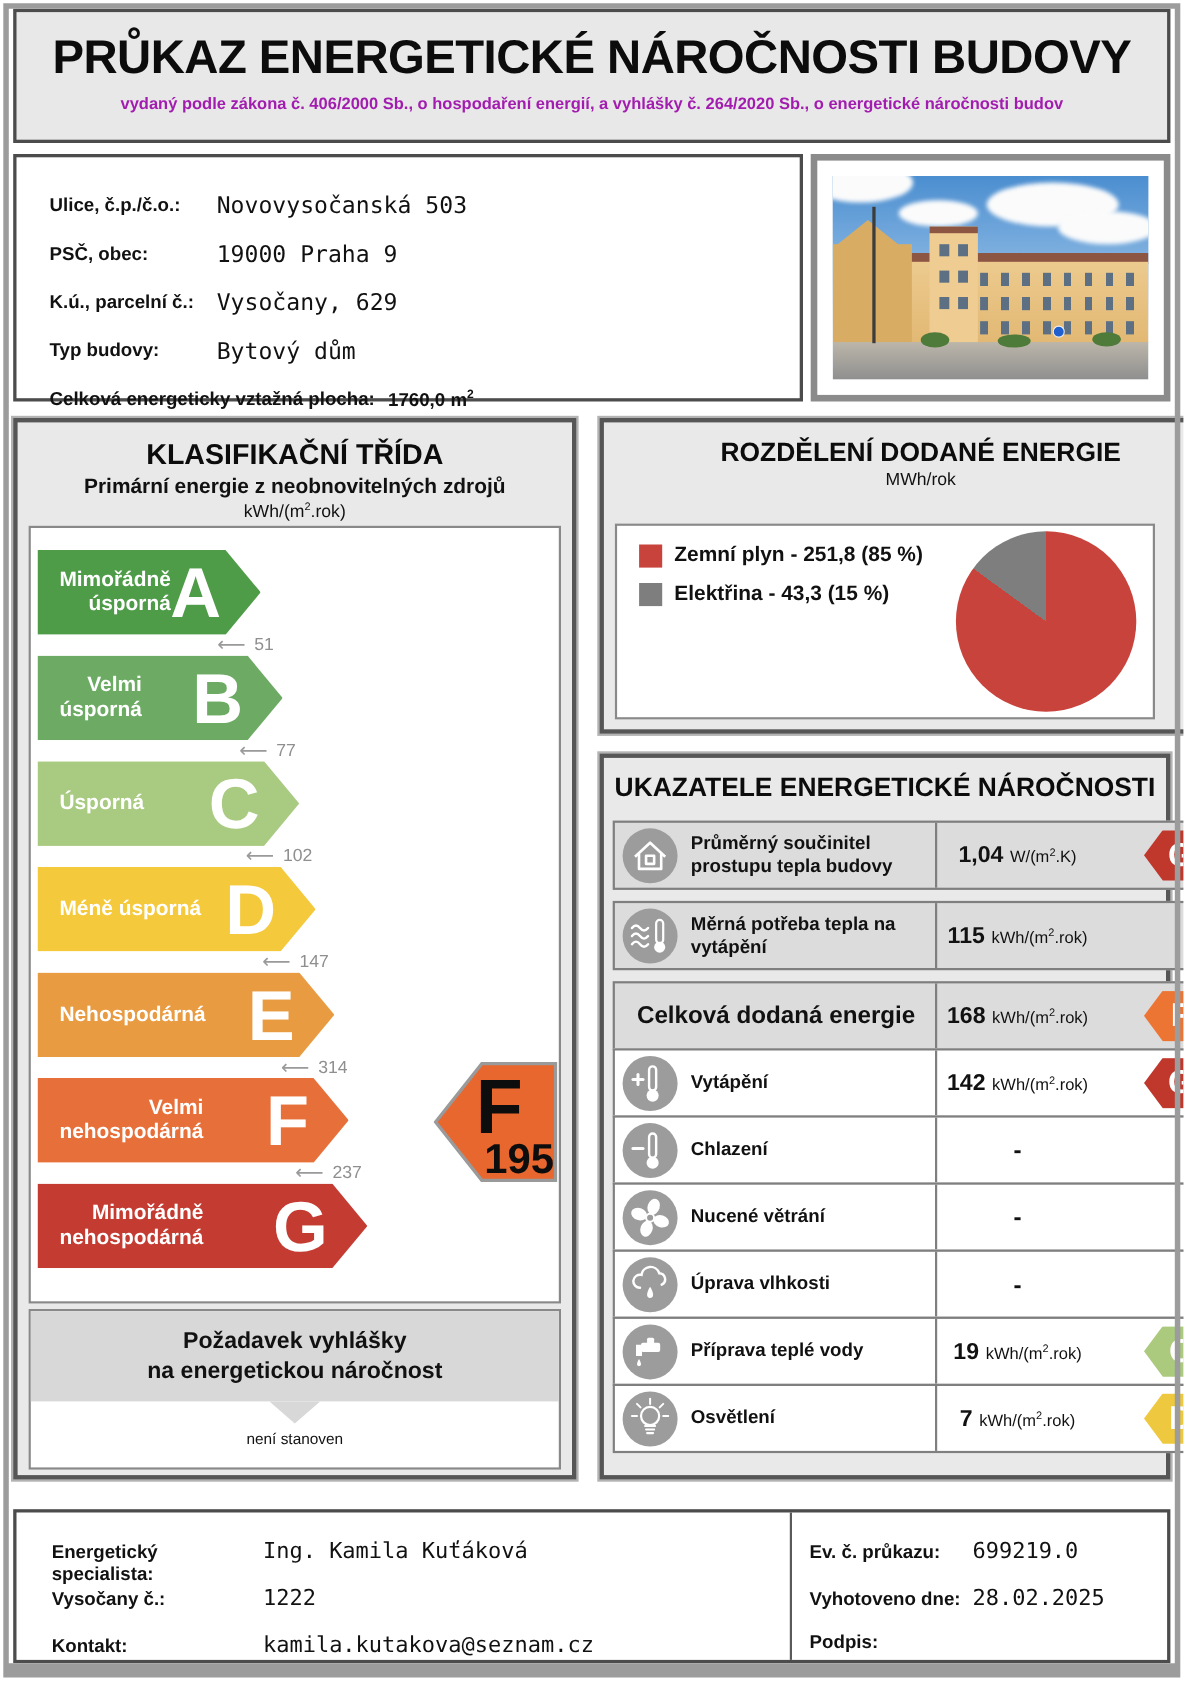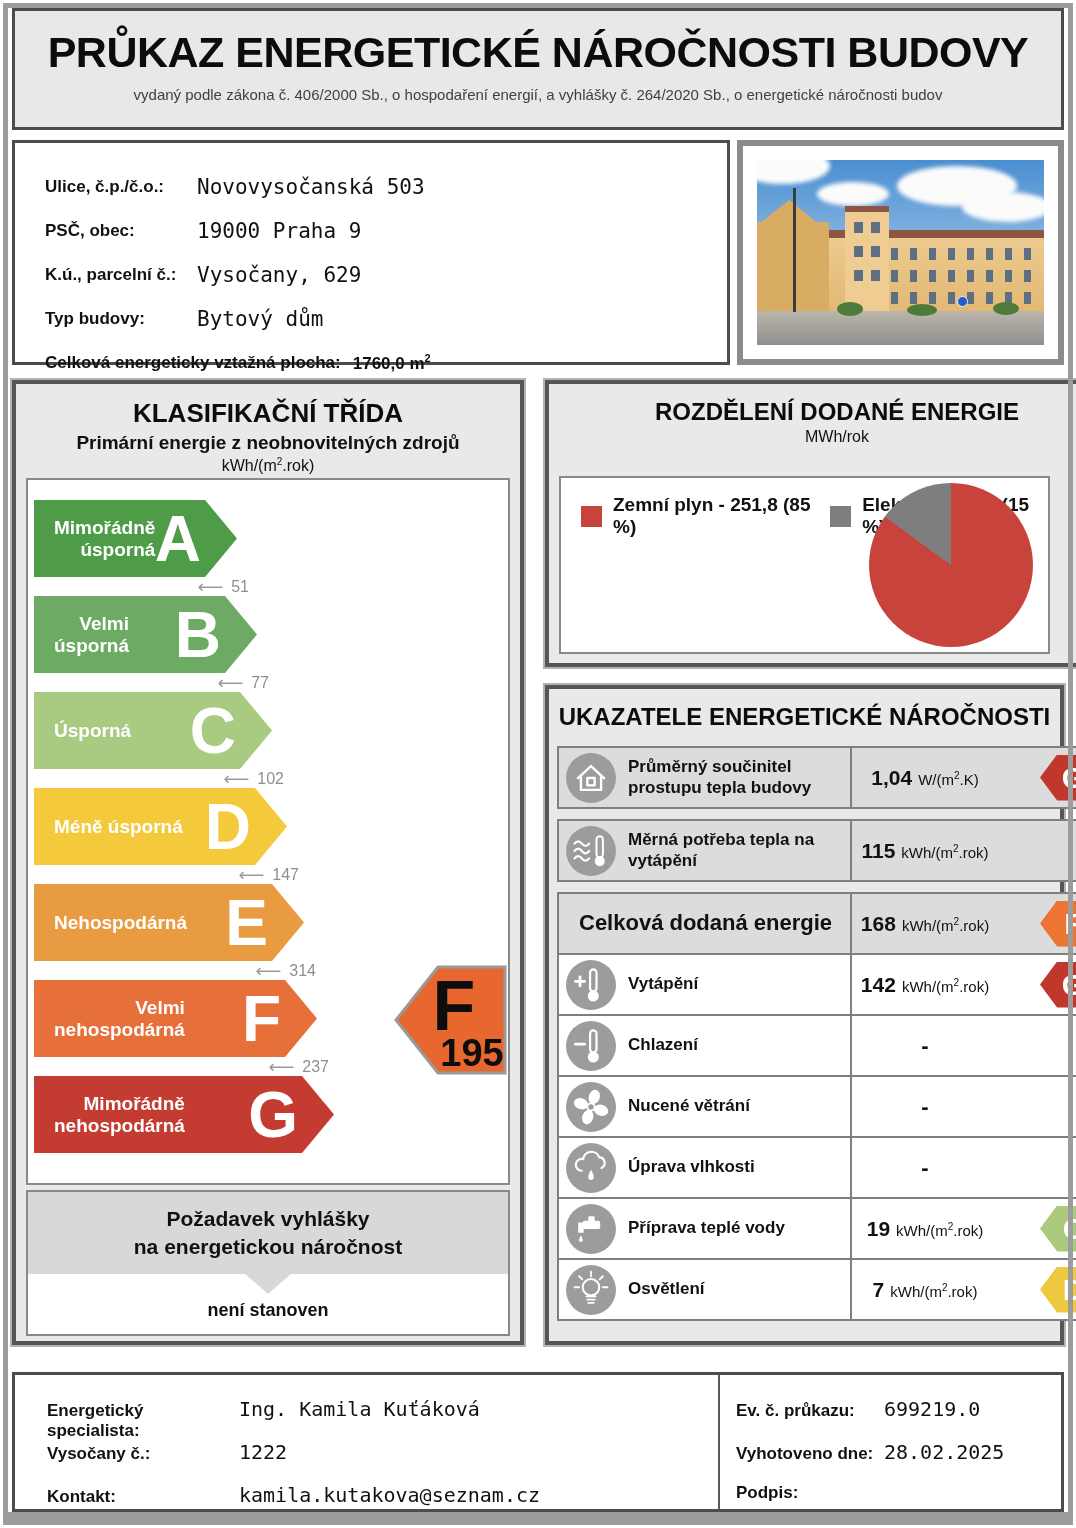--- a/index.html
+++ b/index.html
@@ -6,21 +6,21 @@
   * { box-sizing:border-box; }
   .page { position:relative; width:1076px; height:1528px; background:#fff;
           font-family:"Liberation Sans", sans-serif; color:#111; overflow:hidden; }
   .page-frame { position:absolute; inset:3px; border:5px solid #9c9c9c; border-bottom-width:13px;
                 pointer-events:none; z-index:6; }
 
   
   .header-box { position:absolute; left:12px; top:8px; width:1052px; height:122px;
                 background:#e8e8e8; border:3px solid #4c4c4c; text-align:center; }
   .header-box h1 { margin:17px 0 0; font-size:43px; letter-spacing:-0.5px; font-weight:bold; color:#0c0c0c; }
-  .header-sub { margin-top:9px; font-size:15px; font-weight:normal; color:#404040; }
+  .header-sub { margin-top:9px; font-size:15px; font-weight:bold; color:#a21caf; }
 
   
   .address-box { position:absolute; left:12px; top:140px; width:718px; height:225px;
                  background:#fff; border:3px solid #4c4c4c; padding:22px 0 0 30px; text-align:left; }
   .b-row { display:flex; align-items:center; height:44px; }
   .b-label { width:152px; font-size:17px; font-weight:bold; flex:0 0 auto; }
   .b-value { font-family:"DejaVu Sans Mono", monospace; font-size:21px; }
   .area-row { display:flex; align-items:center; height:44px; font-size:17px; font-weight:bold; }
   .area-row .a-val { margin-left:12px; }
   .area-row sup { font-size:11px; }
@@ -79,26 +79,26 @@
   .rating-marker { position:absolute; right:0; top:484px; width:114px; height:112px; }
   .rm-letter { font:bold 70px "Liberation Sans", sans-serif; fill:#0d0d0d; text-anchor:middle; }
   .rm-value  { font:bold 38px "Liberation Sans", sans-serif; fill:#0d0d0d; text-anchor:middle; }
 
   .req-box { position:absolute; left:10px; top:806px; width:484px; height:146px;
              background:#fff; border:2px solid #898989; }
   .req-gray { background:#d8d8d8; padding:13px 0 12px; font-size:21px; font-weight:bold; line-height:1.35; }
   .req-pointer { width:0; height:0; margin:0 auto;
                  border-left:23px solid transparent; border-right:23px solid transparent;
                  border-top:20px solid #d8d8d8; }
-  .req-result { font-size:18px; font-weight:bold; margin-top:6px; }
+  .req-result { font-size:14px; font-weight:normal; margin-top:6px; }
 
   
   .pie-box { position:absolute; left:10px; top:92px; width:491px; height:178px;
              background:#fff; border:2px solid #898989; text-align:left; }
-  .legend { position:absolute; left:20px; top:16px; display:flex; flex-direction:row; gap:2px; }
+  .legend { position:absolute; left:20px; top:16px; display:flex; flex-direction:column; gap:13px; }
   .legend-item { display:flex; align-items:center; gap:11px; font-size:19px; font-weight:bold; }
   .legend-swatch { width:21px; height:21px; flex:0 0 auto; }
   .pie { position:absolute; left:308px; top:5px; width:164px; height:164px; border-radius:50%; }
 
   
   #ind-rows { position:absolute; left:8px; top:57px; width:545px; text-align:left; }
   .ind-row { position:relative; height:63px; background:#fff; border:2px solid #7f7f7f;
              display:flex; align-items:center; margin-top:-2px; }
   .ind-row:first-child { margin-top:0; }
   .ind-row.sep { margin-bottom:12px; }

